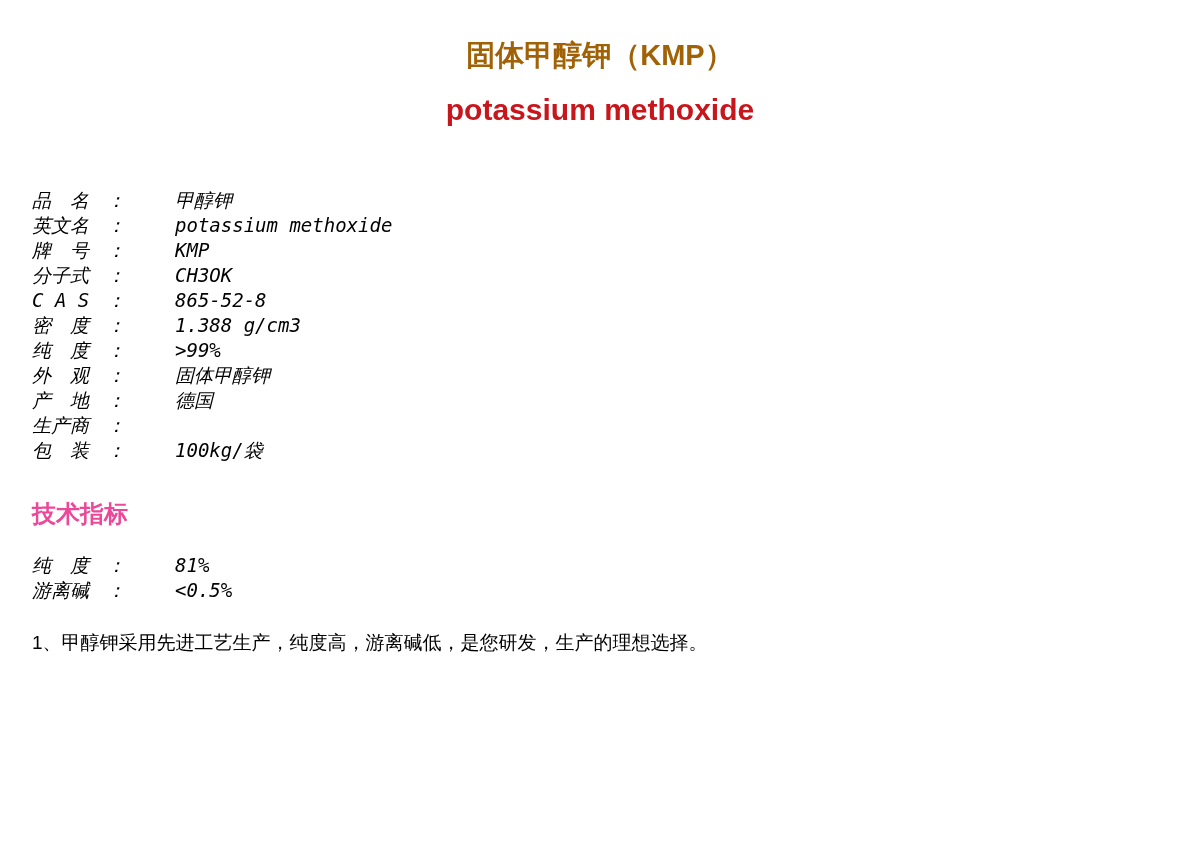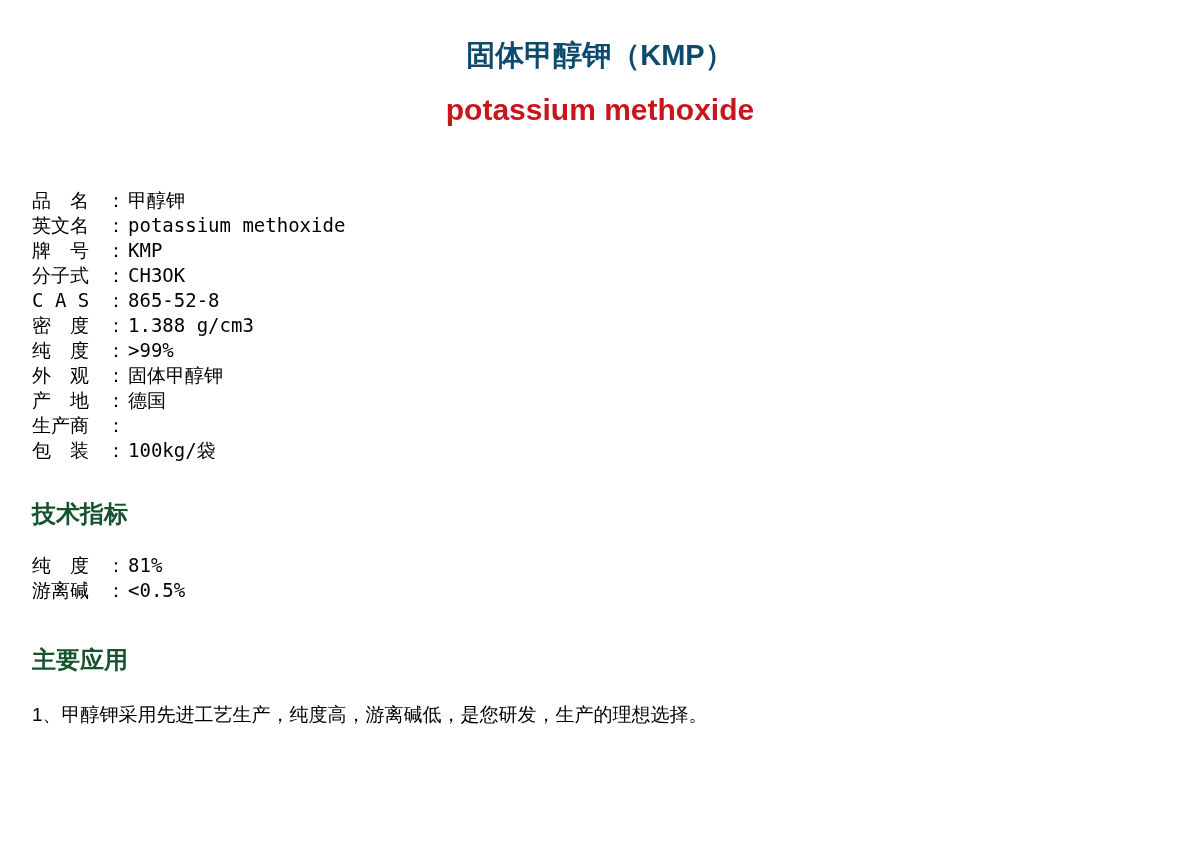--- a/index.html
+++ b/index.html
@@ -20,61 +20,63 @@
     box-sizing: border-box;
     width: 1200px;
   }
   .titles {
     text-align: center;
   }
   .title-cn {
     font-family: "Liberation Sans", sans-serif;
     font-weight: bold;
     font-size: 29px;
-    color: #0c4a6e;
+    color: #a16207;
     line-height: 42px;
     margin: 0 0 14px 0;
   }
   .title-en {
     font-family: "Liberation Sans", sans-serif;
     font-weight: bold;
     font-size: 30px;
     color: #c8161d;
     line-height: 40px;
     margin: 0;
   }
   .props {
     margin-top: 58px;
     font-size: 19px;
   }
   .prop-row {
     display: flex;
     align-items: center;
     line-height: 25px;
     white-space: pre;
+    font-style: italic;
   }
   .prop-label {
     display: inline-block;
     width: 72px;
     flex: 0 0 72px;
   }
   .prop-colon {
     display: inline-block;
     width: 24px;
     flex: 0 0 24px;
     text-align: center;
   }
   .prop-value {
     white-space: pre;
+    margin-left: 47px;
   }
   .section-heading {
     font-family: "Liberation Sans", sans-serif;
     font-weight: bold;
     font-size: 24px;
-    color: #14532d;
+    color: #ec4899;
     line-height: 30px;
     margin: 0;
   }
   .heading-tech {
     margin-top: 36px;
   }
   .specs {
     margin-top: 24px;
     font-size: 19px;
   }
@@ -167,19 +169,18 @@
       <span class="prop-colon">：</span>
       <span class="prop-value">81%</span>
     </div>
     <div class="prop-row">
       <span class="prop-label">游离碱</span>
       <span class="prop-colon">：</span>
       <span class="prop-value">&lt;0.5%</span>
     </div>
   </div>
 
-  <h3 class="section-heading heading-apps">主要应用</h3>
 
   <div class="apps">
     <p class="app-item">1、甲醇钾采用先进工艺生产，纯度高，游离碱低，是您研发，生产的理想选择。</p>
   </div>
 
 </div>
 
 </body></html>

